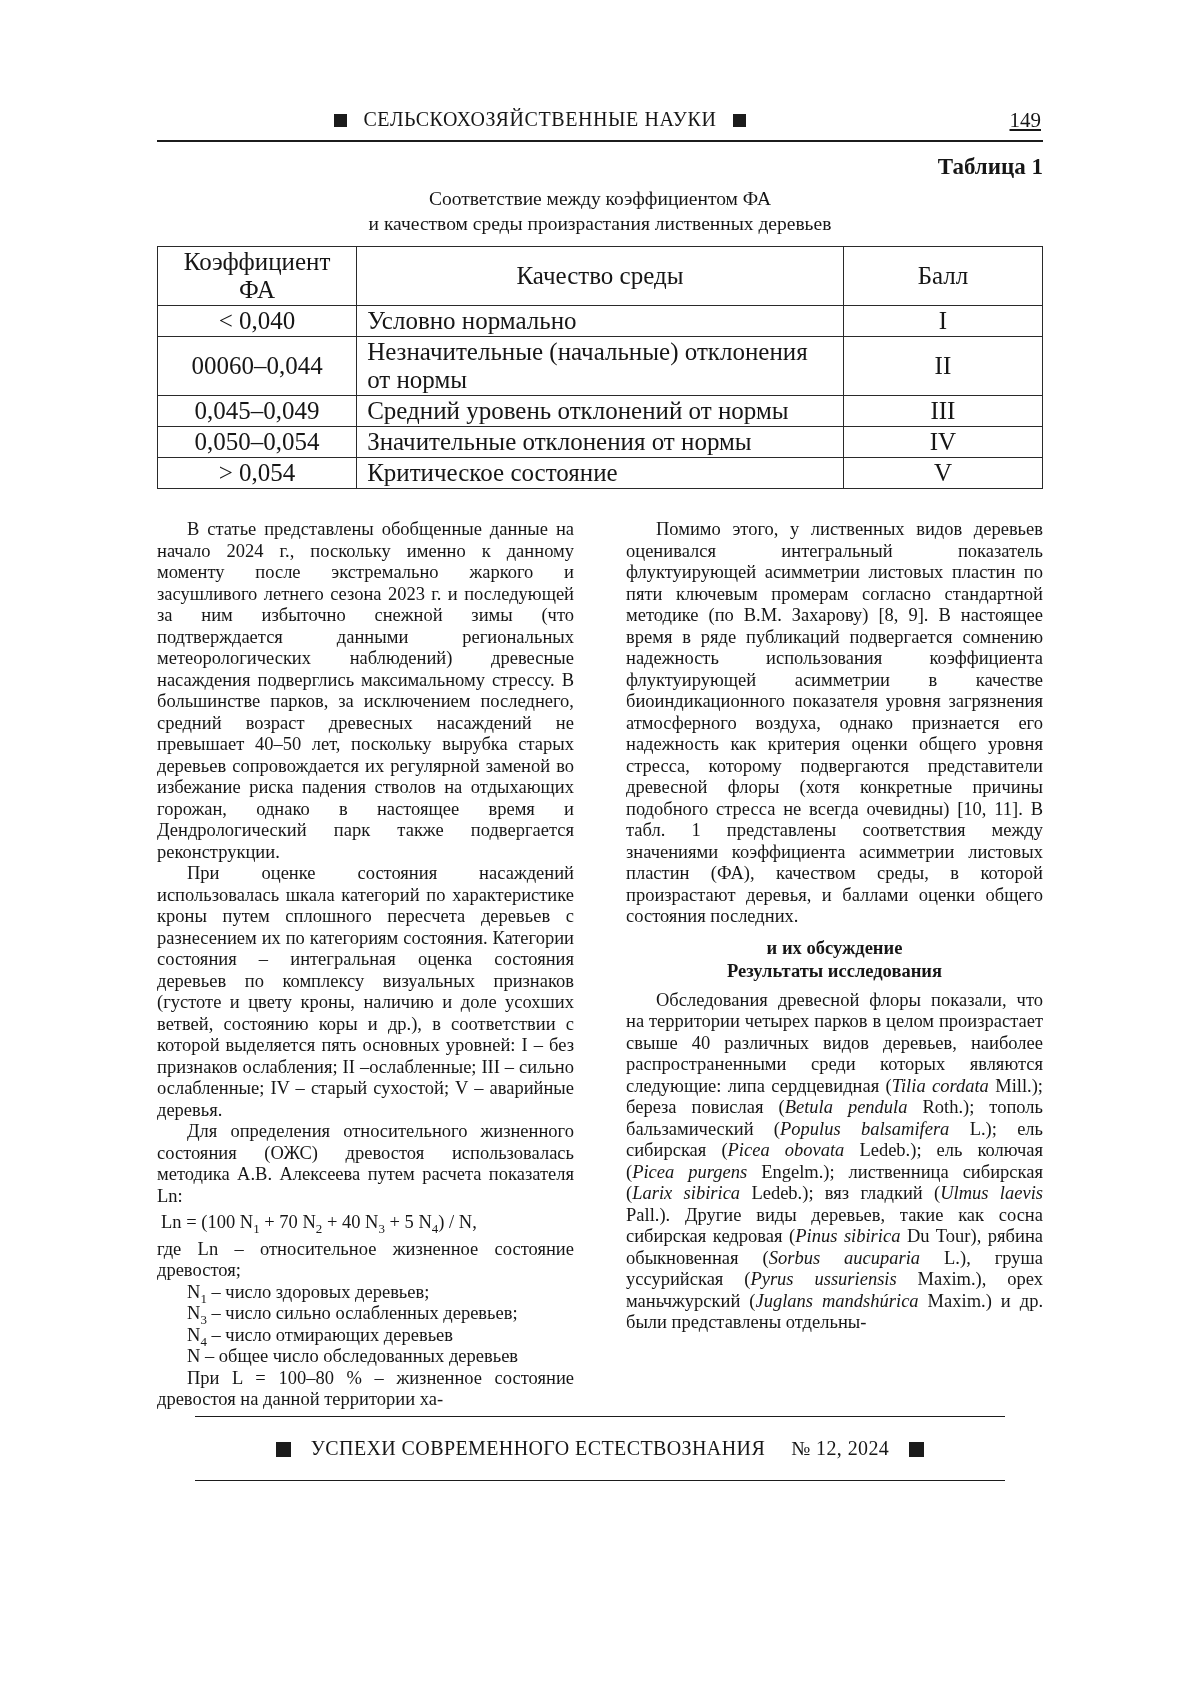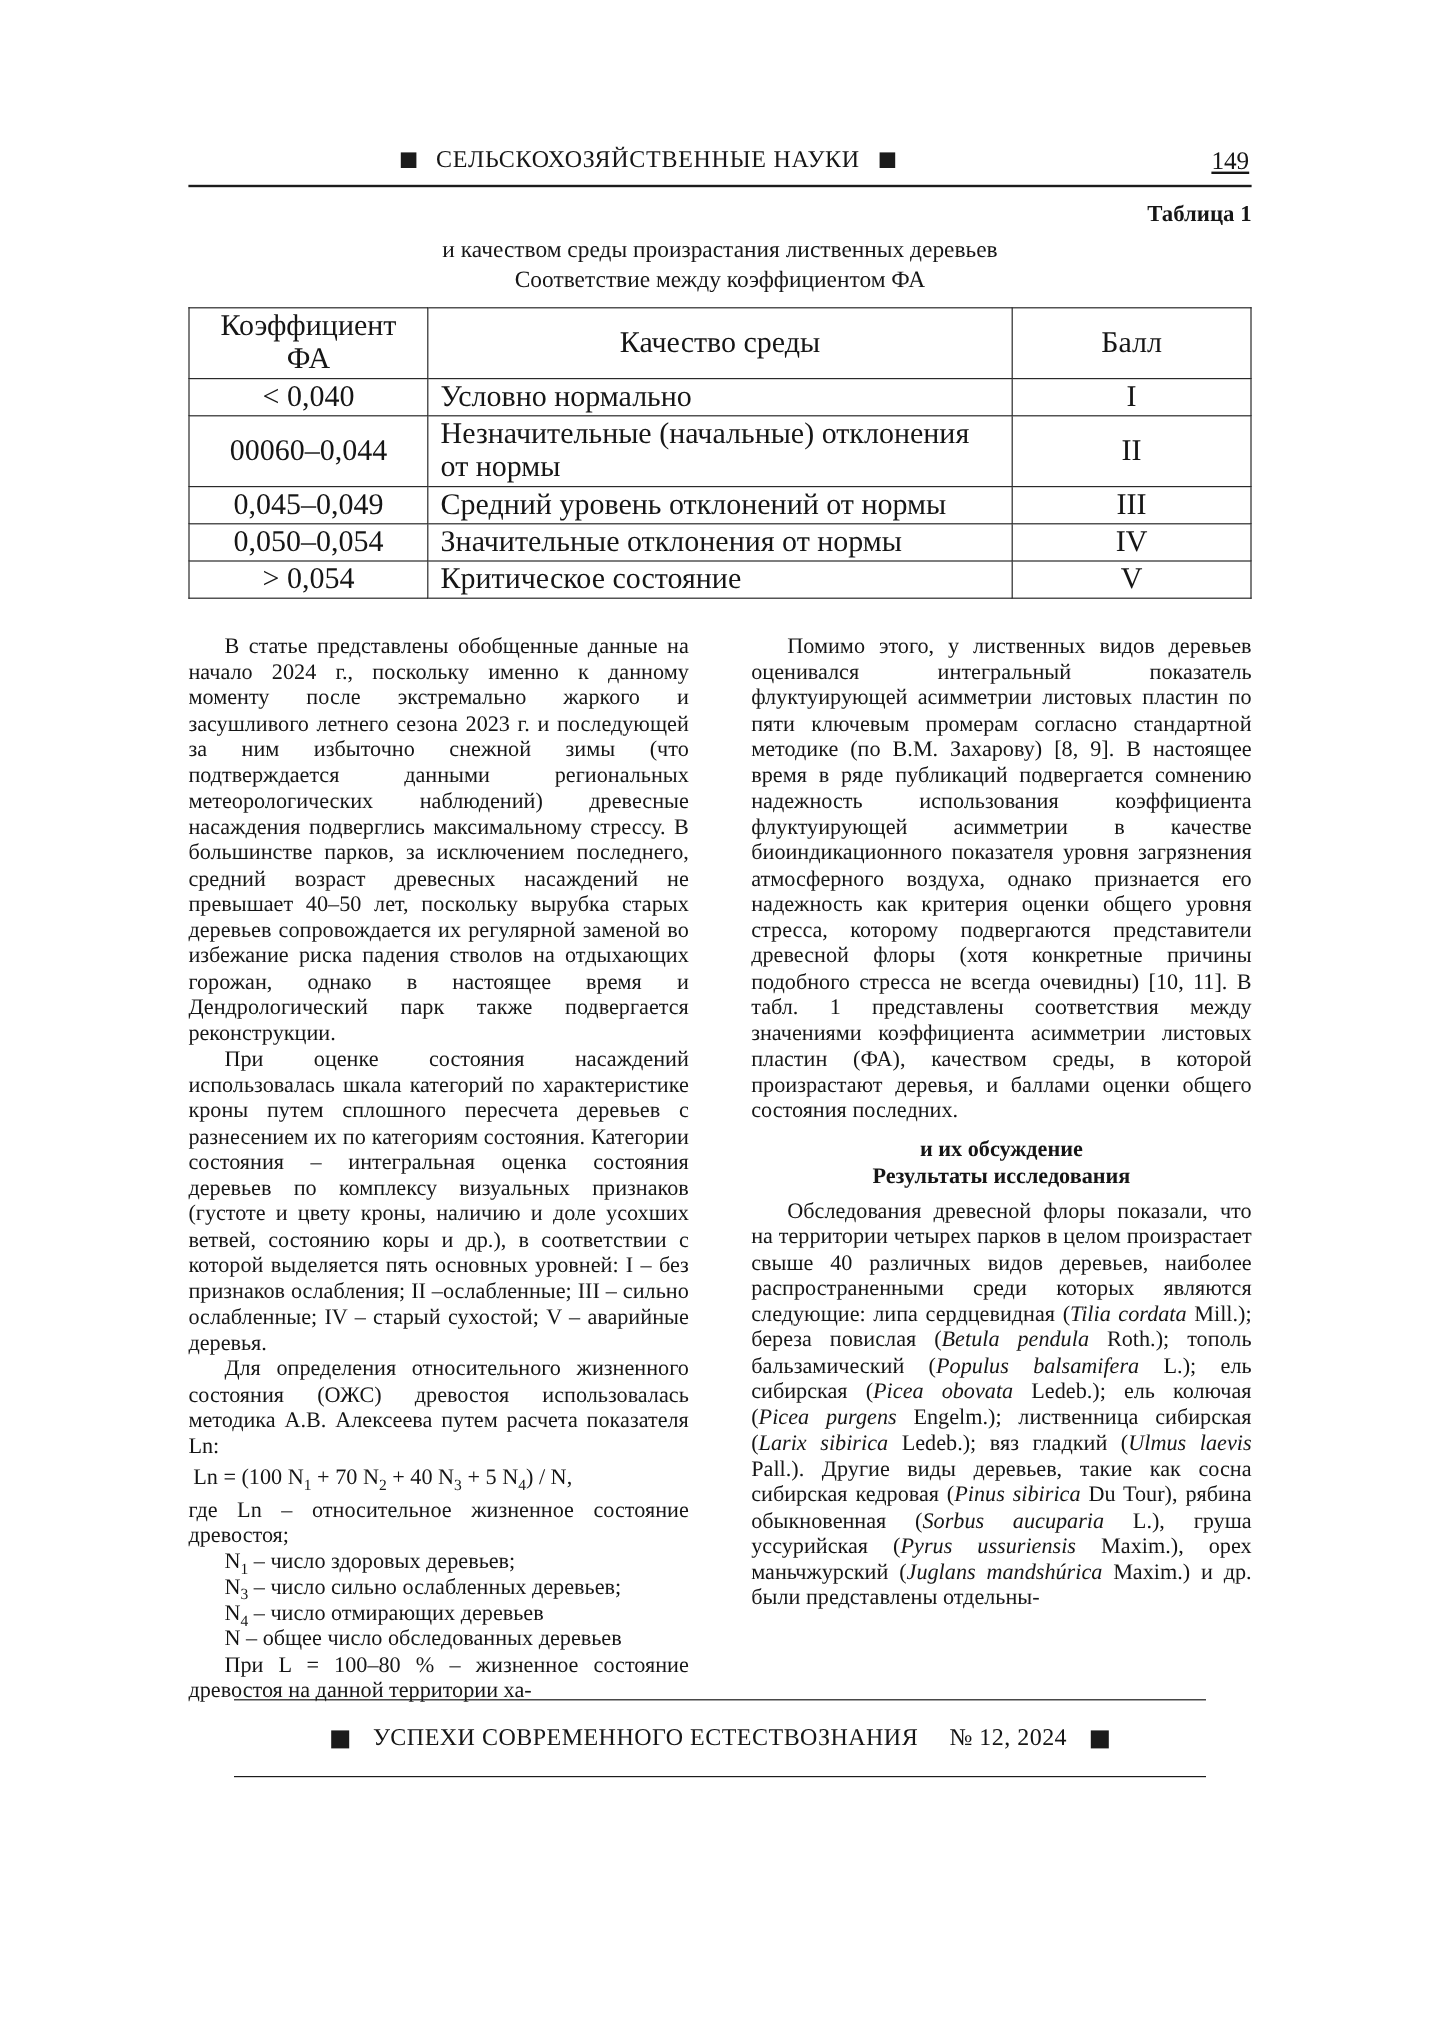--- a/index.html
+++ b/index.html
@@ -4,31 +4,31 @@
 <style>
   * { box-sizing: border-box; }
   html, body { margin: 0; padding: 0; }
   body {
     width: 1200px; height: 1698px;
     background: #ffffff;
     color: #161616;
     font-family: "Liberation Serif", "DejaVu Serif", serif;
   }
   .page { position: relative; width: 1200px; height: 1698px; overflow: hidden; background: #fff; }
-  .content { position: absolute; left: 157px; top: 122px; width: 886px; }
+  .content { position: absolute; left: 157px; top: 108px; width: 886px; }
 
   
   .page-header { position: relative; padding-bottom: 9px; border-bottom: 2px solid #1c1c1c; }
   .header-title { text-align: center; font-size: 20px; letter-spacing: 0.6px; padding-right: 120px; white-space: nowrap; }
   .page-number { position: absolute; right: 2px; top: 0; font-size: 21px; text-decoration: underline; }
   .sq { display: inline-block; width: 13px; height: 13px; background: #1b1b1b; margin: 0 16px; transform: translateY(1px); }
   .sq.lg { width: 15px; height: 15px; margin: 0 20px; }
 
   
-  .table-label { margin-top: 12px; text-align: right; font-weight: bold; font-size: 19px; }
+  .table-label { margin-top: 12px; text-align: right; font-weight: bold; font-size: 23px; }
   .table-caption { margin-top: 6px; text-align: center; font-size: 19.5px; line-height: 25px; }
   table.data-table { width: 100%; border-collapse: collapse; margin-top: 10px; font-size: 25px; }
   .data-table th, .data-table td { border: 1px solid #2a2a2a; padding: 1px 10px; font-weight: normal; }
   .data-table th { height: 28px; text-align: center; }
   .data-table td { height: 25px; }
   .data-table td.c { text-align: center; }
   .data-table col.c1 { width: 22.5%; }
   .data-table col.c2 { width: 55%; }
   .data-table col.c3 { width: 22.5%; }
 
@@ -63,22 +63,22 @@
     <div class="page-header">
       <div class="header-title">
         <span class="sq"></span><span>СЕЛЬСКОХОЗЯЙСТВЕННЫЕ НАУКИ</span><span class="sq"></span>
       </div>
       <div class="page-number">149</div>
     </div>
 
     <div class="table-label">Таблица 1</div>
 
     <div class="table-caption">
+      <div>Соответствие между коэффициентом ФА</div>
       <div>и качеством среды произрастания лиственных деревьев</div>
-      <div>Соответствие между коэффициентом ФА</div>
     </div>
 
     <table class="data-table">
       <colgroup>
           <col class="c1">
           <col class="c2">
           <col class="c3">
         </colgroup>
       <thead>
         <tr>

